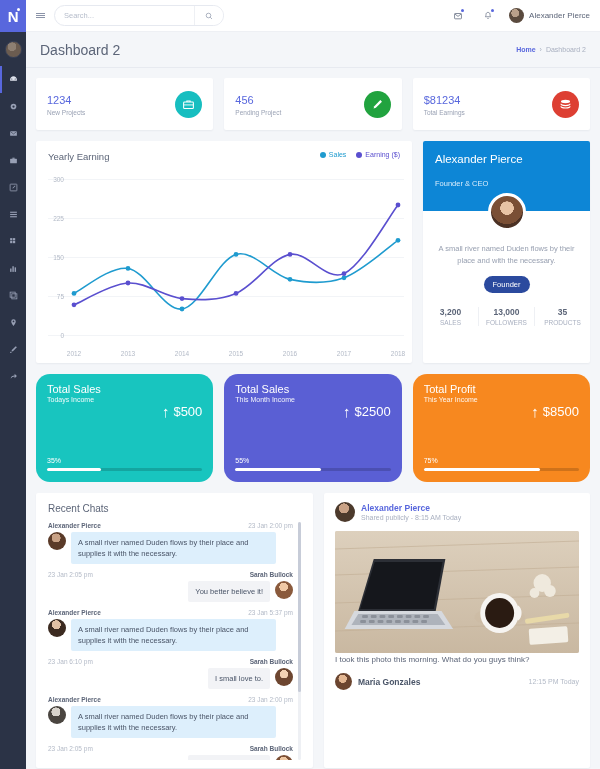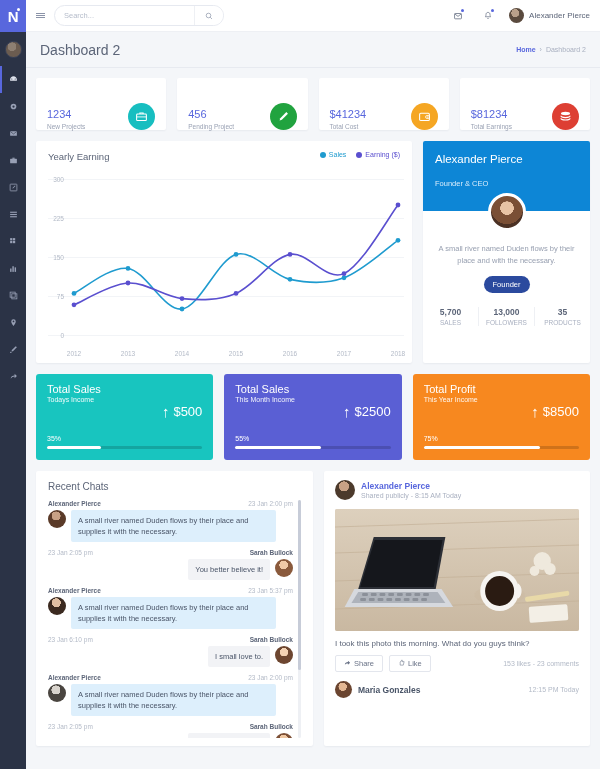--- a/index.html
+++ b/index.html
@@ -103,21 +103,21 @@
   #breadcrumb .bc-sep { margin: 0 2px; }
 
   
   #content { position: absolute; left: 26px; top: 68px; width: 574px; height: 701px; padding: 0 10px; }
 
   
   #stat-row { display: flex; gap: 11px; margin-top: 10px; }
   .stat-card {
     flex: 1; height: 52px; background: #fff; border-radius: 2px;
     box-shadow: 0 1px 2px rgba(40,50,80,.06);
-    display: flex; align-items: flex-end; padding: 0 11px;
+    display: flex; align-items: center; padding: 0 11px;
   }
   .stat-txt { flex: 1; }
   .stat-num { font-size: 11px; color: #5867dd; line-height: 14px; }
   .stat-lbl { font-size: 6.5px; color: #9aa2b4; margin-top: 2px; }
   .stat-ico {
     width: 27px; height: 27px; border-radius: 50%;
     display: flex; align-items: center; justify-content: center; flex: none;
   }
 
   
@@ -161,21 +161,21 @@
   }
   #profile-stats { display: flex; margin-top: 14px; }
   .pstat { flex: 1; text-align: center; border-right: 1px solid #eef0f4; }
   .pstat:last-child { border-right: none; }
   .pstat-v { font-size: 8.5px; color: #5c6578; font-weight: bold; }
   .pstat-l { font-size: 6.5px; color: #a9b0c0; margin-top: 2px; }
 
   
   #sales-row { display: flex; gap: 11px; margin-top: 11px; }
   .sales-card {
-    flex: 1; height: 86px; border-radius: 3px; padding: 9px 11px 0;
+    flex: 1; height: 108px; border-radius: 14px; padding: 9px 11px 0;
     position: relative; color: #fff;
   }
   .sc-title { font-size: 11px; }
   .sc-sub { font-size: 7px; opacity: .92; margin-top: 1px; }
   .sc-amount {
     position: absolute; right: 11px; top: 30px;
     display: flex; align-items: center; gap: 4px;
   }
   .sc-arrow { font-size: 15px; line-height: 1; font-weight: 300; }
   .sc-val { font-size: 13px; line-height: 1; }
@@ -224,21 +224,21 @@
   #post-head .pav {
     width: 20px; height: 20px; border-radius: 50%;
     background: radial-gradient(circle at 45% 32%, #c9a286 0 28%, #4c3a2c 29% 100%);
   }
   #post-author { font-size: 8.5px; color: #5867dd; font-weight: bold; }
   #post-meta { font-size: 7px; color: #a9b0c0; margin-top: 1px; }
   #post-img {
     margin: 0 11px; height: 122px; border-radius: 2px; overflow: hidden;
     background: #ded2c3; position: relative;
   }
-  #post-text { font-size: 8px; color: #5c6578; padding: 8px 11px 0; }
+  #post-text { font-size: 8px; color: #5c6578; padding: 2px 11px 0; }
   #post-actions { display: flex; align-items: center; padding: 7px 11px 0; gap: 6px; }
   .act-btn {
     display: flex; align-items: center; gap: 3px;
     border: 1px solid #e3e6ed; background: #fff; border-radius: 2px;
     font-size: 7.5px; color: #6b7488; padding: 3px 8px; cursor: pointer;
     font-family: "Liberation Sans", sans-serif;
   }
   #post-counts { margin-left: auto; font-size: 7px; color: #b3bac7; }
   #comment-row { display: flex; align-items: center; gap: 6px; padding: 9px 11px 0; }
   #comment-row .cav {
@@ -430,33 +430,20 @@
         </div>
       </div>
       <div class="stat-card">
         <div class="stat-txt">
           <div class="stat-num">456</div>
           <div class="stat-lbl">Pending Project</div>
         </div>
         <div class="stat-ico" style="background:#21a33f">
           <svg width="13" height="13" viewBox="0 0 16 16">
             <path d="M11.5 2.5l2 2-7.5 7.5-2.8.8.8-2.8z" fill="#fff"></path>
-          </svg>
-        </div>
-      </div>
-      <div class="stat-card">
-        <div class="stat-txt">
-          <div class="stat-num">$41234</div>
-          <div class="stat-lbl">Total Cost</div>
-        </div>
-        <div class="stat-ico" style="background:#f5a623">
-          <svg width="13" height="13" viewBox="0 0 16 16">
-            <rect x="2" y="4" width="12" height="9" rx="1.4" fill="none" stroke="#fff" stroke-width="1.3"></rect>
-            <rect x="9.5" y="7" width="4.5" height="3.2" rx="1" fill="none" stroke="#fff" stroke-width="1.2"></rect>
-            <circle cx="11.6" cy="8.6" r=".7" fill="#fff"></circle>
           </svg>
         </div>
       </div>
       <div class="stat-card">
         <div class="stat-txt">
           <div class="stat-num">$81234</div>
           <div class="stat-lbl">Total Earnings</div>
         </div>
         <div class="stat-ico" style="background:#dd3f33">
           <svg width="13" height="13" viewBox="0 0 16 16">
@@ -525,21 +512,21 @@
     <div id="profile-card">
       <div id="profile-banner">
         <div id="profile-name">Alexander Pierce</div>
         <div id="profile-role">Founder &amp; CEO</div>
       </div>
       <div id="profile-avatar"></div>
       <div id="profile-bio">A small river named Duden flows by their place and with the necessary.</div>
       <button id="follow-btn">Founder</button>
       <div id="profile-stats">
           <div class="pstat">
-            <div class="pstat-v">5,700</div>
+            <div class="pstat-v">3,200</div>
             <div class="pstat-l">SALES</div>
           </div>
           <div class="pstat">
             <div class="pstat-v">13,000</div>
             <div class="pstat-l">FOLLOWERS</div>
           </div>
           <div class="pstat">
             <div class="pstat-v">35</div>
             <div class="pstat-l">PRODUCTS</div>
           </div>
@@ -714,35 +701,20 @@
           <g fill="#efe9dd">
             <circle cx="214" cy="52" r="9"></circle>
               <circle cx="222" cy="60" r="6"></circle>
             <circle cx="206" cy="62" r="5"></circle>
           </g>
           <rect x="196" y="88" width="46" height="5" rx="2" fill="#e8d9a8" transform="rotate(-8 196 88)"></rect>
           <rect x="200" y="98" width="40" height="16" rx="2" fill="#f3efe6" transform="rotate(-4 200 98)"></rect>
         </svg>
       </div>
       <div id="post-text">I took this photo this morning. What do you guys think?</div>
-      <div id="post-actions">
-        <button class="act-btn">
-          <span><svg width="7" height="7" viewBox="0 0 16 16">
-                <path d="M2 13c0-4 3-6 7-6V4l5 4.5-5 4.5v-3c-3 0-5.5 1-7 3z" fill="#6b7488"></path>
-              </svg></span>
-          <span>Share</span>
-        </button>
-        <button class="act-btn">
-          <span><svg width="7" height="7" viewBox="0 0 16 16">
-                <path d="M5 14V7l4-5 1 1-1 3h5l-2 8z" fill="none" stroke="#6b7488" stroke-width="1.3"></path>
-              </svg></span>
-          <span>Like</span>
-        </button>
-        <div id="post-counts">153 likes - 23 comments</div>
-      </div>
       <div id="comment-row">
         <div class="cav"></div>
         <div id="comment-name">Maria Gonzales</div>
         <div id="comment-time">12:15 PM Today</div>
       </div>
     </div>
   </div>
 </div>
 
 </body></html>

